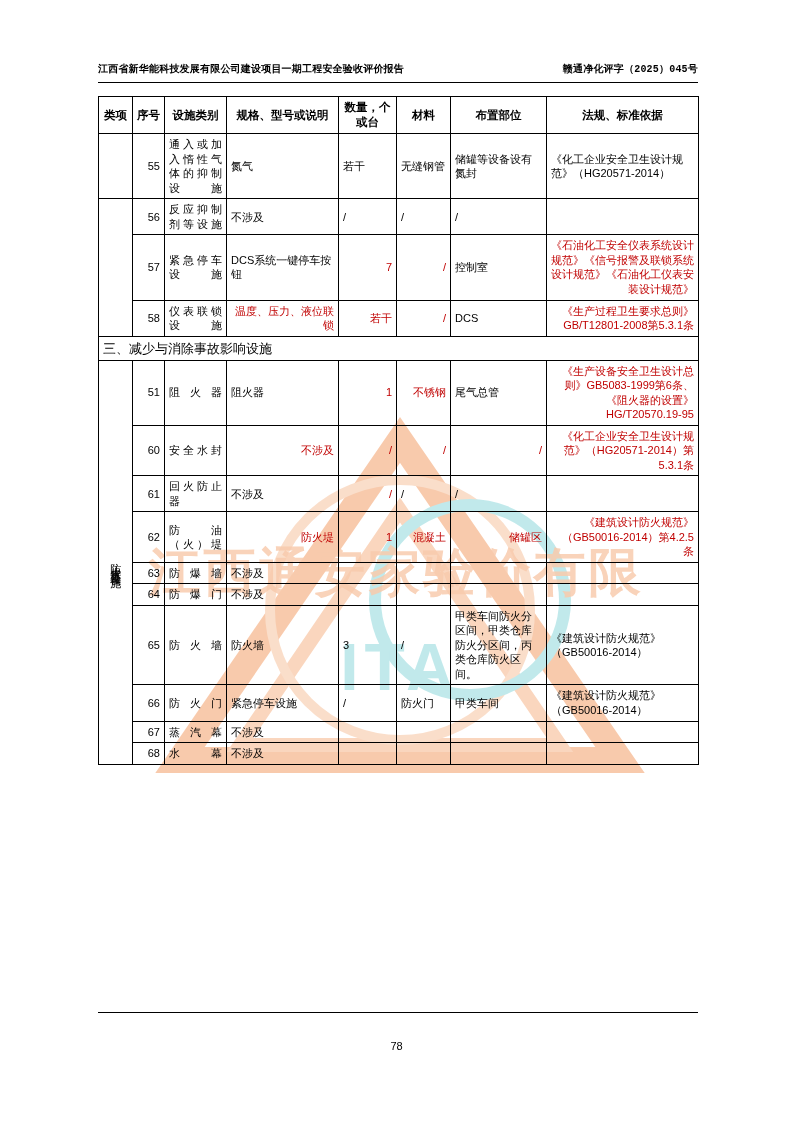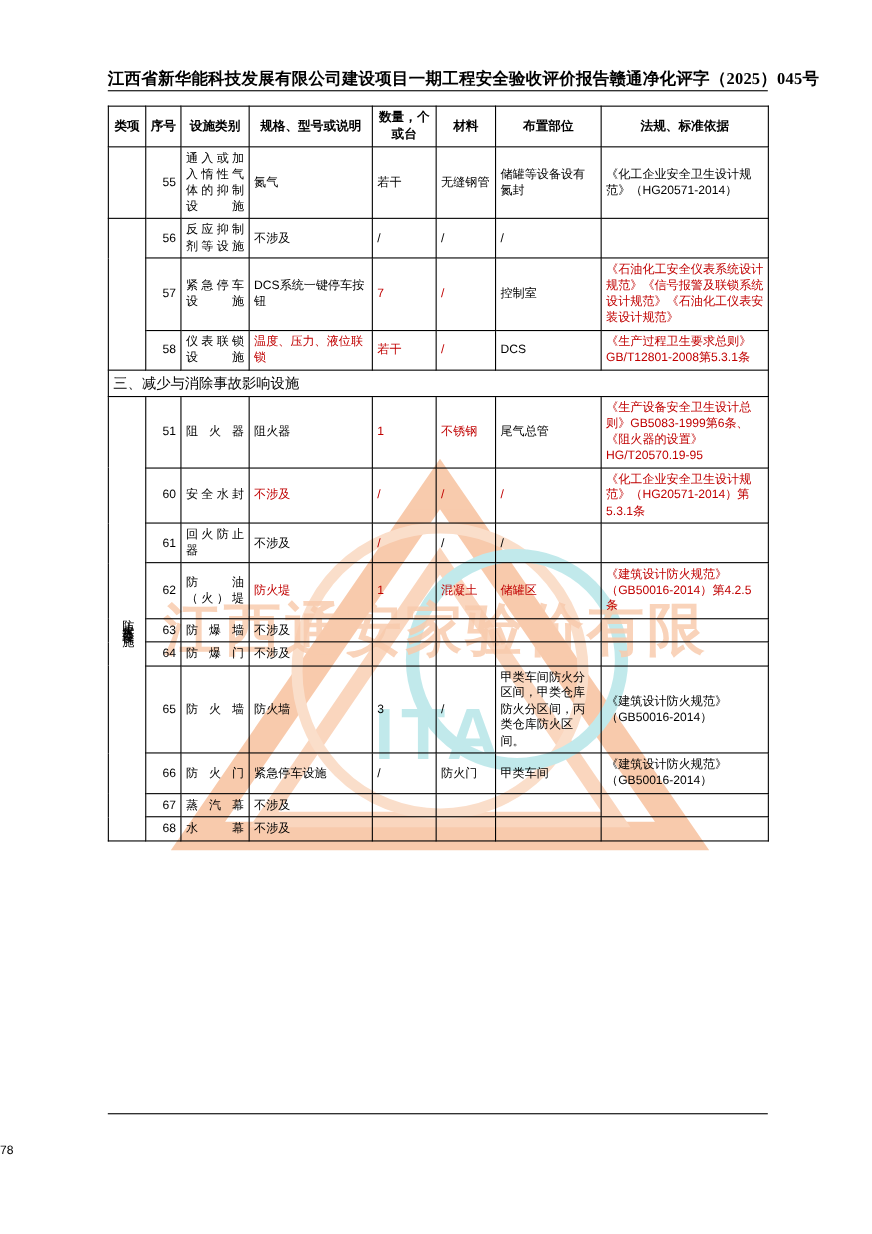--- a/index.html
+++ b/index.html
@@ -25,22 +25,22 @@
 
   
   .header {
     position: absolute;
     left: 98px;
     top: 62px;
     width: 600px;
     display: flex;
     justify-content: space-between;
     align-items: baseline;
-    font-size: 15px;
-    font-family: Liberation Serif, serif;
+    font-size: 10px;
+    font-family: Liberation Mono, monospace;
     font-weight: bold;
     color: #000;
     letter-spacing: 0.2px;
   }
   .header .left { white-space: nowrap; }
   .header .right { white-space: nowrap; }
   .header-rule {
     position: absolute;
     left: 98px;
     top: 82px;
@@ -95,21 +95,21 @@
   .c-qty   { width: 58px; }
   .c-mat   { width: 54px; }
   .c-loc   { width: 96px; }
   .c-law   { width: 152px; }
 
   td.ctr { text-align: right; }
   td.just {
     text-align: justify;
     text-align-last: justify;
   }
-  .red { color: #c00000; }
+  .red { color: #c00000; text-align: right; }
   .vert {
     writing-mode: vertical-rl;
     text-orientation: upright;
     letter-spacing: 2px;
     margin: 0 auto;
     white-space: nowrap;
   }
   .vert-wrap {
     display: flex;
     justify-content: center;
@@ -128,20 +128,21 @@
     left: 98px;
     top: 1012px;
     width: 600px;
     border-bottom: 1px solid #000;
   }
   .pageno {
     position: absolute;
     left: 0;
     top: 1040px;
     width: 793px;
+    text-align: center;
     font-size: 11px;
     font-family: "Liberation Sans", sans-serif;
   }
 </style>
 </head>
 <body>
 
 <div class="page">
 
   <svg class="watermark" viewBox="0 0 793 1122">

